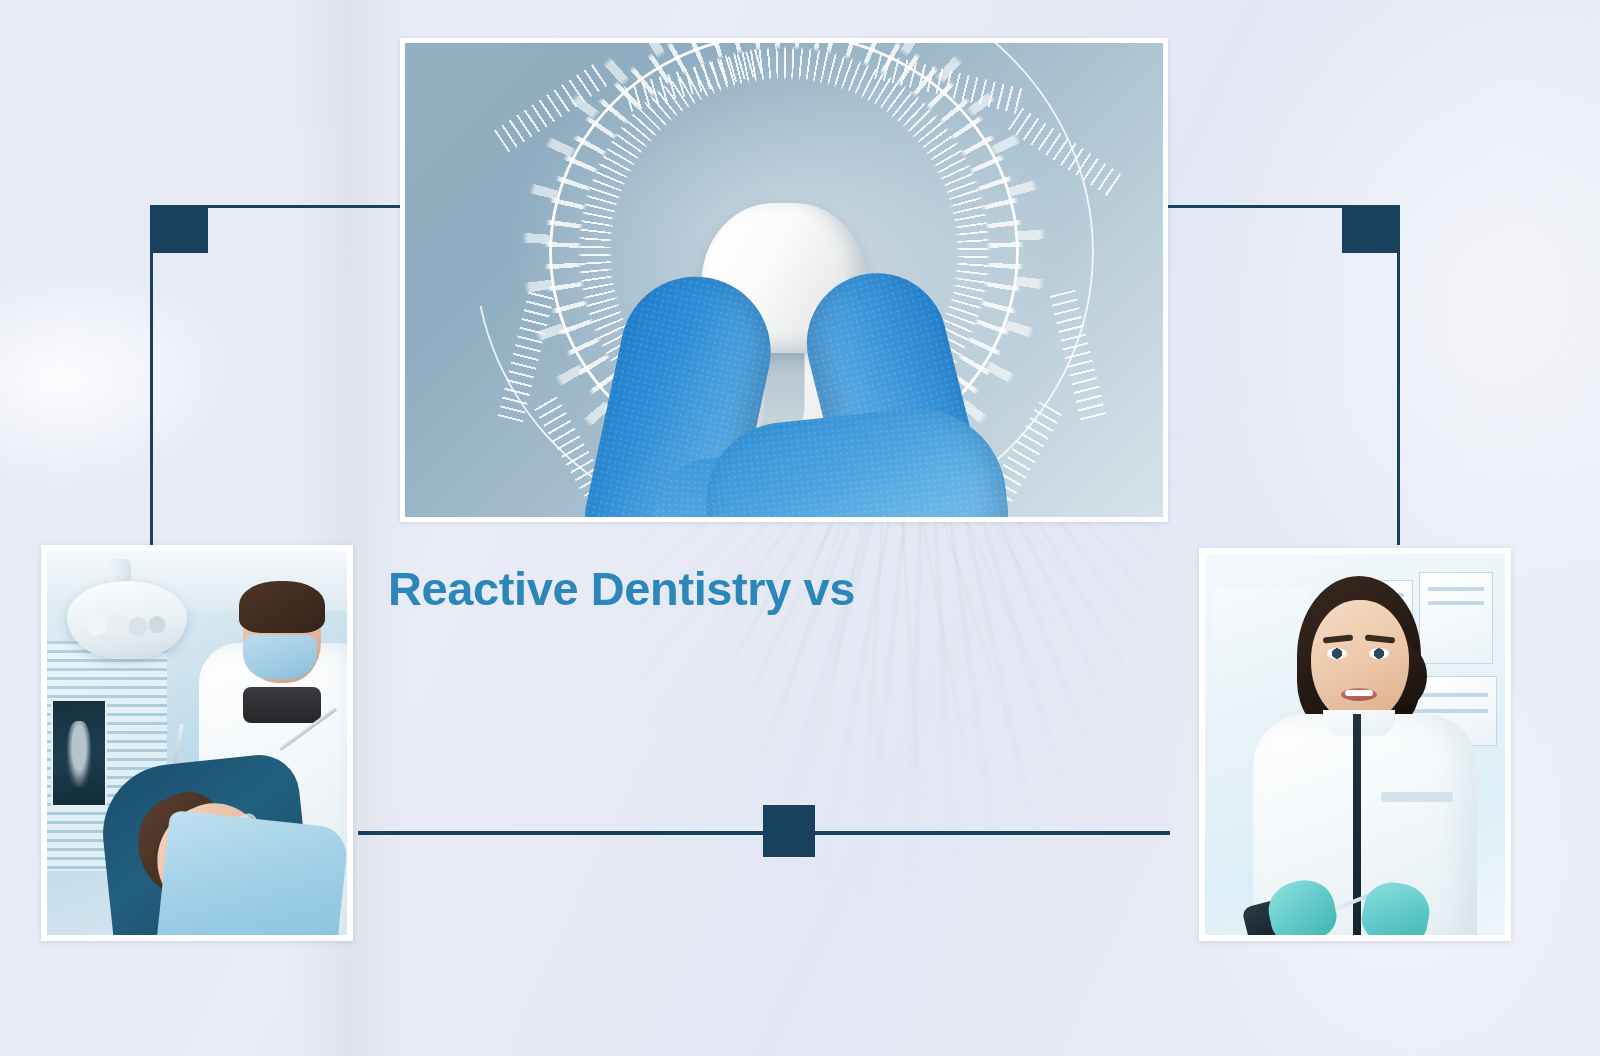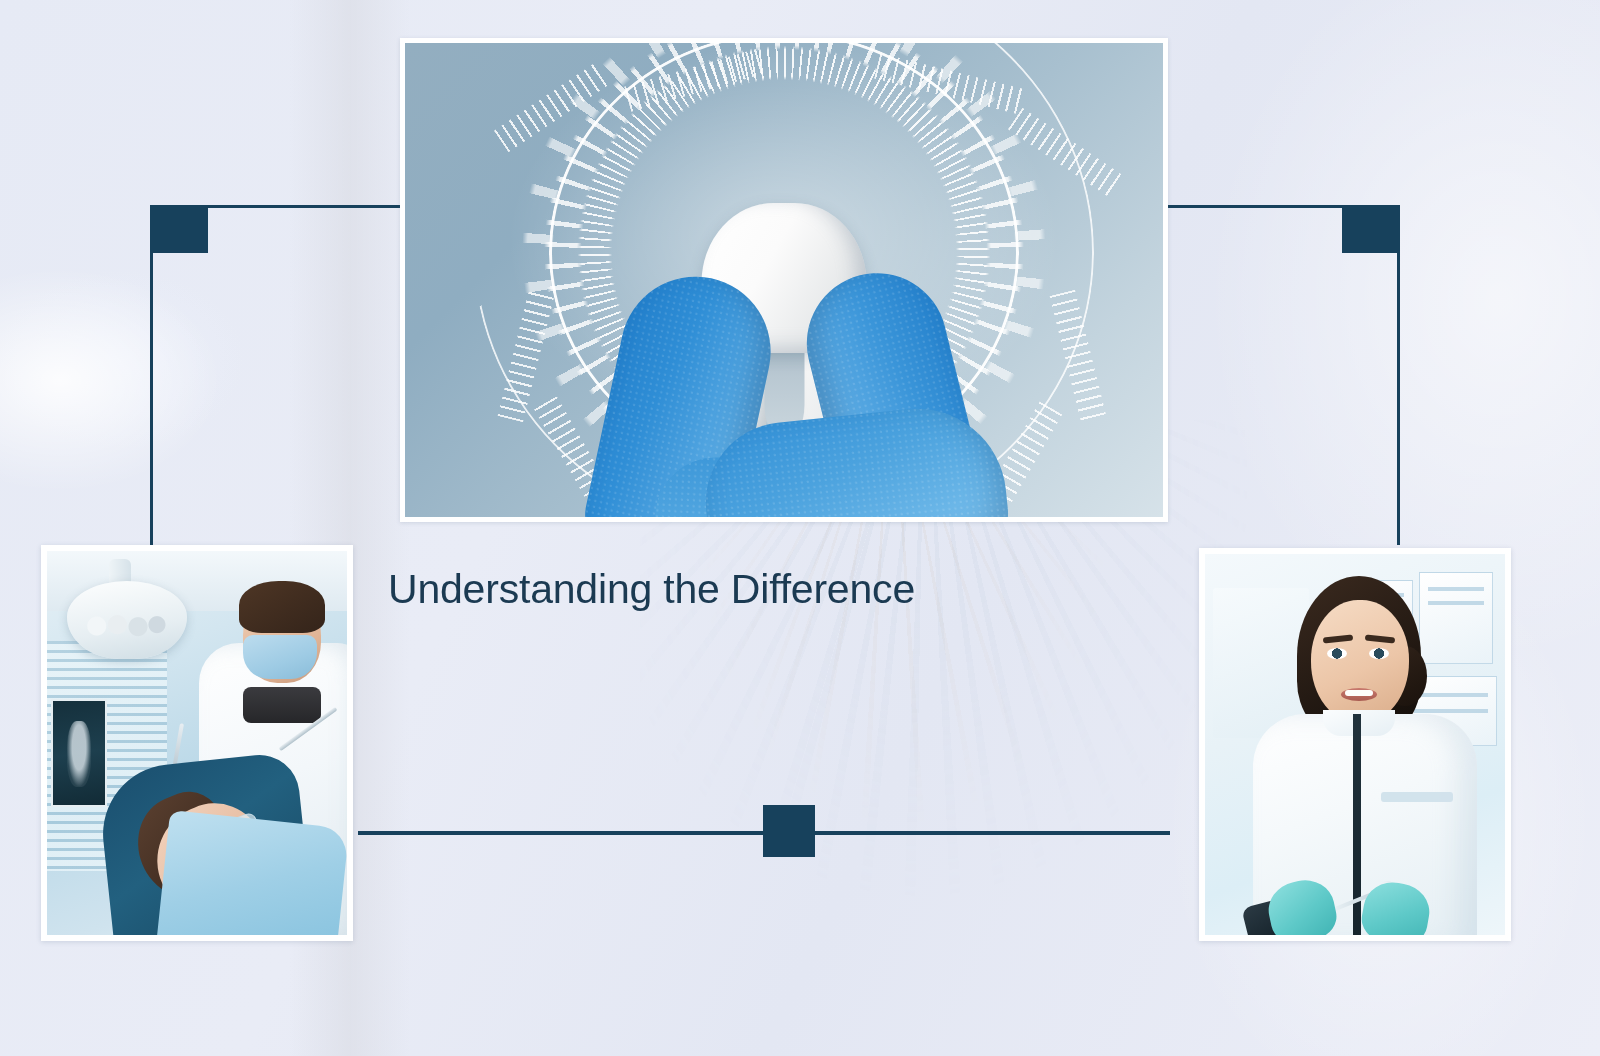--- a/index.html
+++ b/index.html
@@ -538,17 +538,17 @@
     <div class="port-placket"></div>
     <div class="port-pocket"></div>
     <div class="port-sleeve-dark"></div>
     <div class="port-mirror"></div>
     <div class="port-glove pg-l"></div>
     <div class="port-glove pg-r"></div>
   </div>
 </div>
 
 <div id="headline">
-  <div id="subtitle">Understanding the Difference</div>
+  <div class="title-line">Reactive Dentistry vs</div>
 </div>
 
 <div id="divider-line"></div>
 <div id="divider-square"></div>
 
 </body></html>

